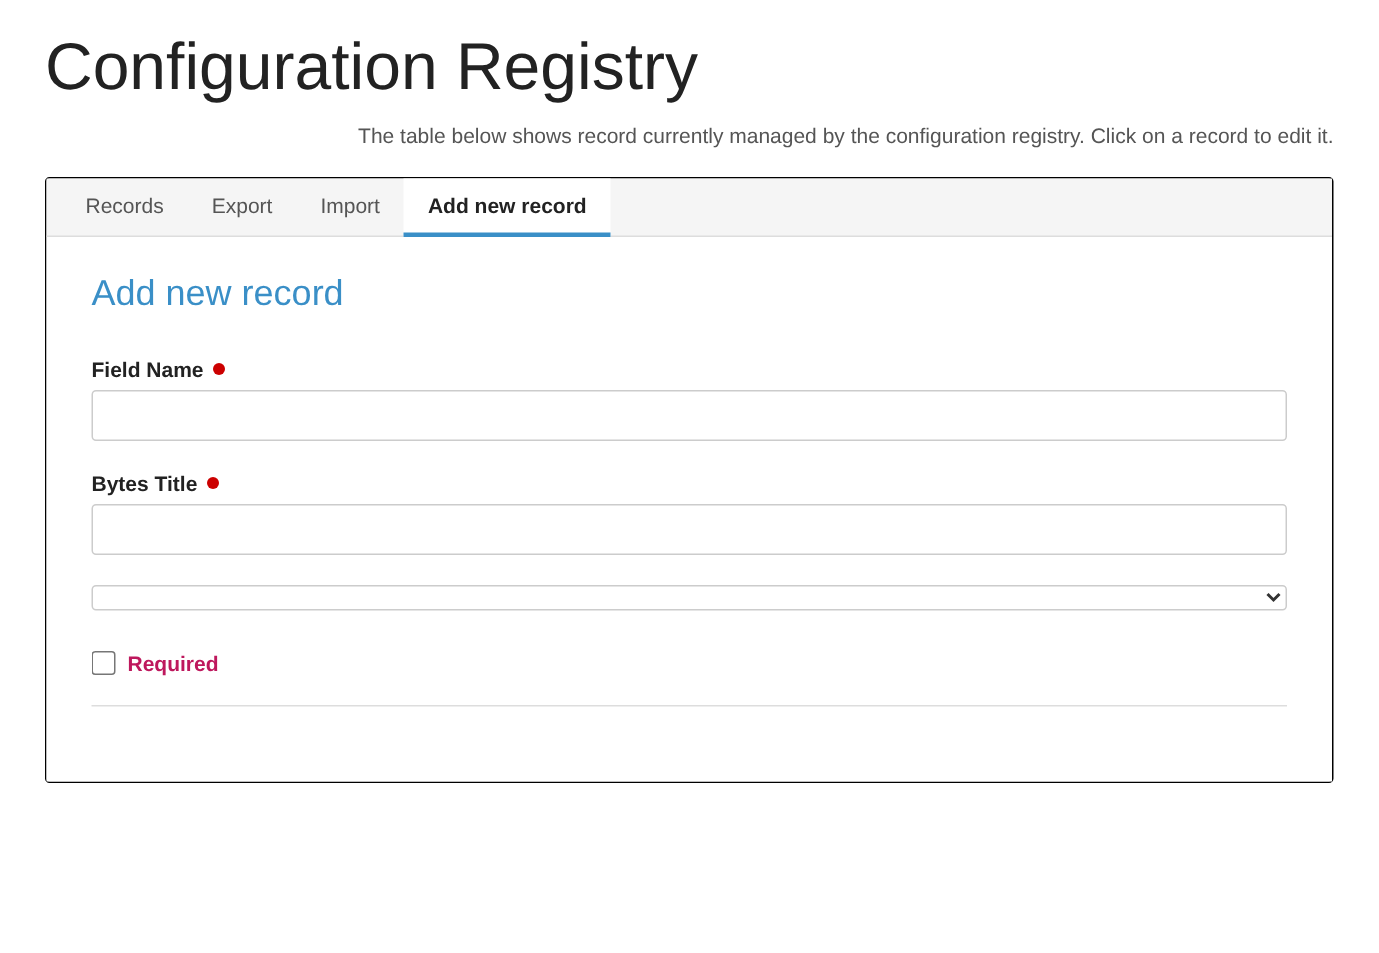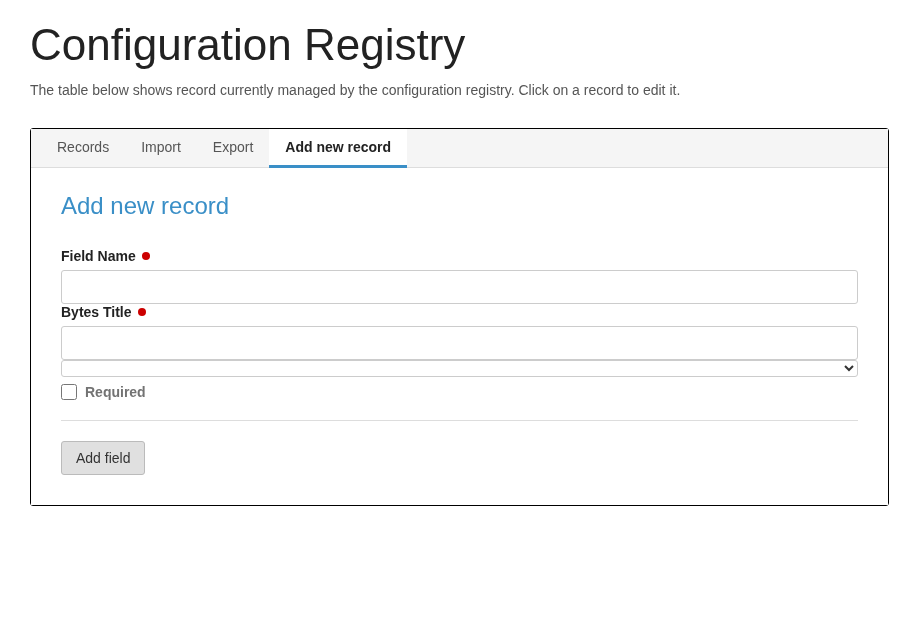--- a/index.html
+++ b/index.html
@@ -21,21 +21,22 @@
     .page-title {
       font-size: 44px;
       font-weight: 300;
       color: #222;
       margin-bottom: 12px;
     }
 
     .page-description {
       font-size: 14px;
       color: #555;
-      margin-bottom: 30px;
+      margin-bottom: 20px;
+      text-align: right;
     }
 
     .tabs-container {
       border: 1px solid #000000;
       border-radius: 3px;
       background: #f5f5f5;
     }
 
     .tabs-nav {
       display: flex;
@@ -68,20 +69,21 @@
     }
 
     .section-title {
       font-size: 24px;
       font-weight: 400;
       color: #3a8fc7;
       margin-bottom: 28px;
     }
 
     .form-group {
+      margin-bottom: 20px;
     }
 
     .form-label {
       font-size: 14px;
       font-weight: 700;
       color: #222;
       display: flex;
       align-items: center;
       gap: 6px;
       margin-bottom: 6px;
@@ -136,21 +138,21 @@
     .checkbox-group input[type="checkbox"] {
       width: 16px;
       height: 16px;
       border: 1px solid #aaa;
       cursor: pointer;
     }
 
     .checkbox-label {
       font-size: 14px;
       font-weight: 700;
-      color: #737373;
+      color: #be185d;
     }
 
     .divider {
       border: none;
       border-top: 1px solid #ddd;
       margin: 10px 0 20px 0;
     }
 
     .btn-add-field {
       padding: 8px 14px;
@@ -165,22 +167,22 @@
   </style>
 </head>
 <body>
 
 <h1 class="page-title">Configuration Registry</h1>
 <p class="page-description">The table below shows record currently managed by the configuration registry. Click on a record to edit it.</p>
 
 <div class="tabs-container">
   <nav class="tabs-nav">
     <a class="tab-item">Records</a>
+    <a class="tab-item">Export</a>
     <a class="tab-item">Import</a>
-    <a class="tab-item">Export</a>
     <a class="tab-item active">Add new record</a>
   </nav>
 
   <div class="tab-content">
     <h2 class="section-title">Add new record</h2>
 
     <div class="form-group">
       <label class="form-label">
         <span>Field Name</span>
         <span class="required-dot"></span>
@@ -210,15 +212,14 @@
       </select>
     </div>
 
     <div class="checkbox-group">
       <input type="checkbox" id="required-checkbox" style="">
       <label class="checkbox-label" for="required-checkbox">Required</label>
     </div>
 
     <hr class="divider">
 
-    <button class="btn-add-field">Add field</button>
   </div>
 </div>
 
 </body></html>

